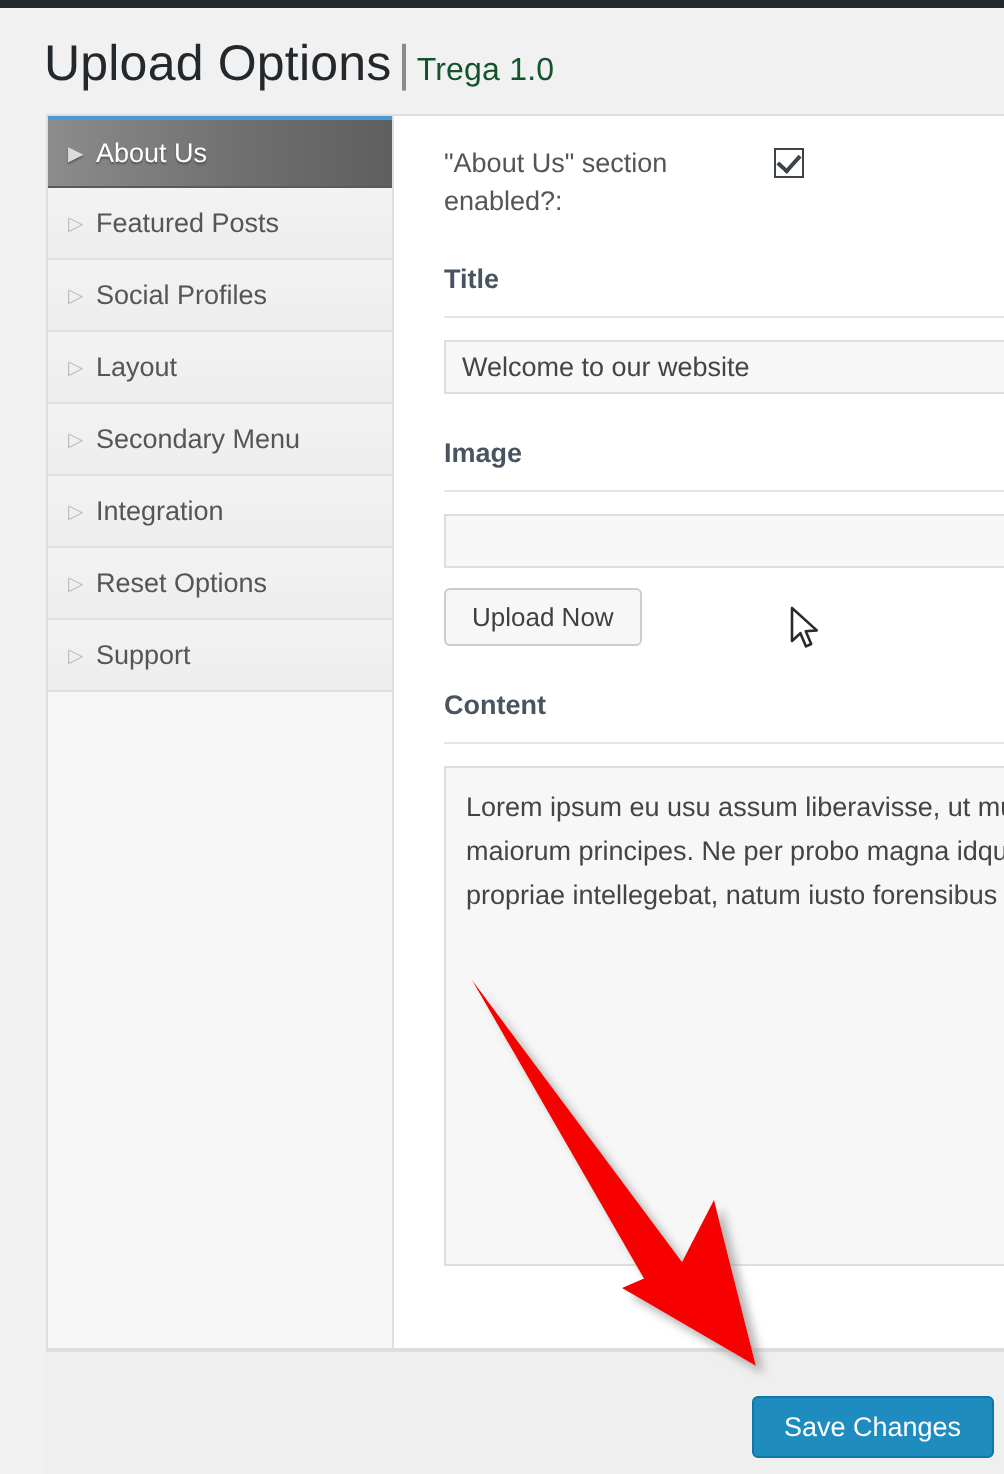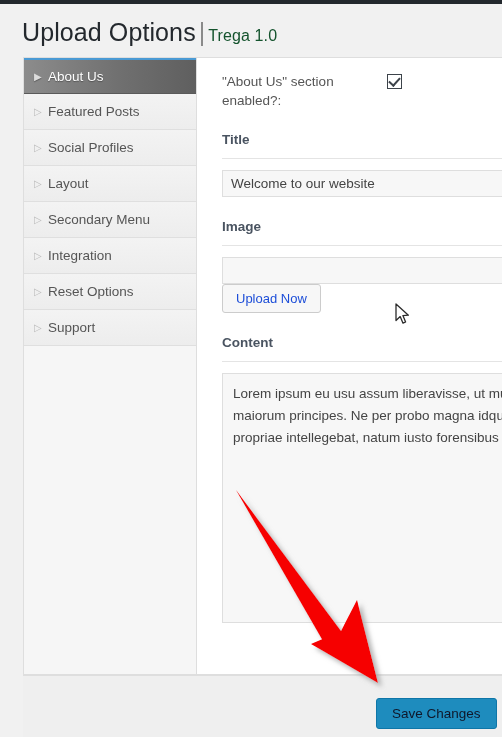--- a/index.html
+++ b/index.html
@@ -174,23 +174,24 @@
     color: #444;
     padding: 0 8px;
     line-height: 25px;
     white-space: nowrap;
     overflow: hidden;
   }
   .text-input.empty { color: #999; }
 
   .btn-secondary {
     display: inline-block;
+    margin-top: 10px;
     padding: 6px 13px;
     font-size: 13px;
-    color: #1d4ed8;
+    color: #404040;
     background: #f7f7f7;
     border: 1px solid #cccccc;
     border-radius: 3px;
     box-sizing: border-box;
     font-family: "Liberation Sans", sans-serif;
   }
 
   .textarea {
     margin-top: 11px;
     width: 330px;
@@ -218,21 +219,21 @@
     box-sizing: border-box;
   }
   .btn-primary {
     position: absolute;
     top: 22px;
     left: 353px;
     padding: 7px 15px;
     background: #1e8cbe;
     border: 1px solid #0e76a8;
     border-radius: 3px;
-    color: #0f172a;
+    color: #ffffff;
     font-size: 13.5px;
     font-family: "Liberation Sans", sans-serif;
     box-sizing: border-box;
     white-space: nowrap;
   }
 
   
   .arrow-overlay {
     position: absolute;
     top: 0; left: 0;

